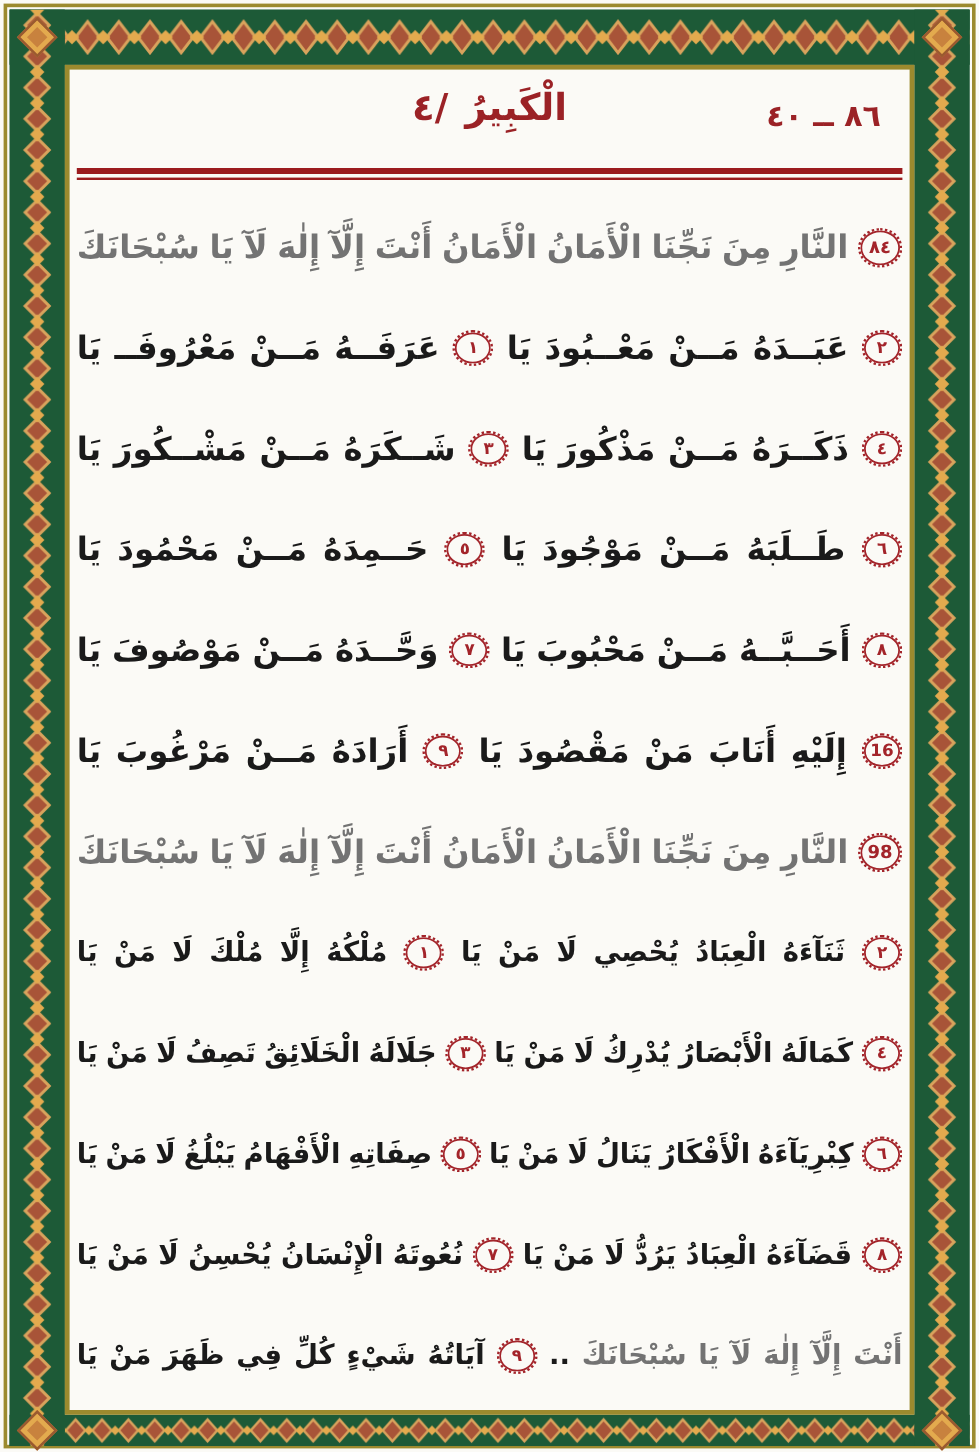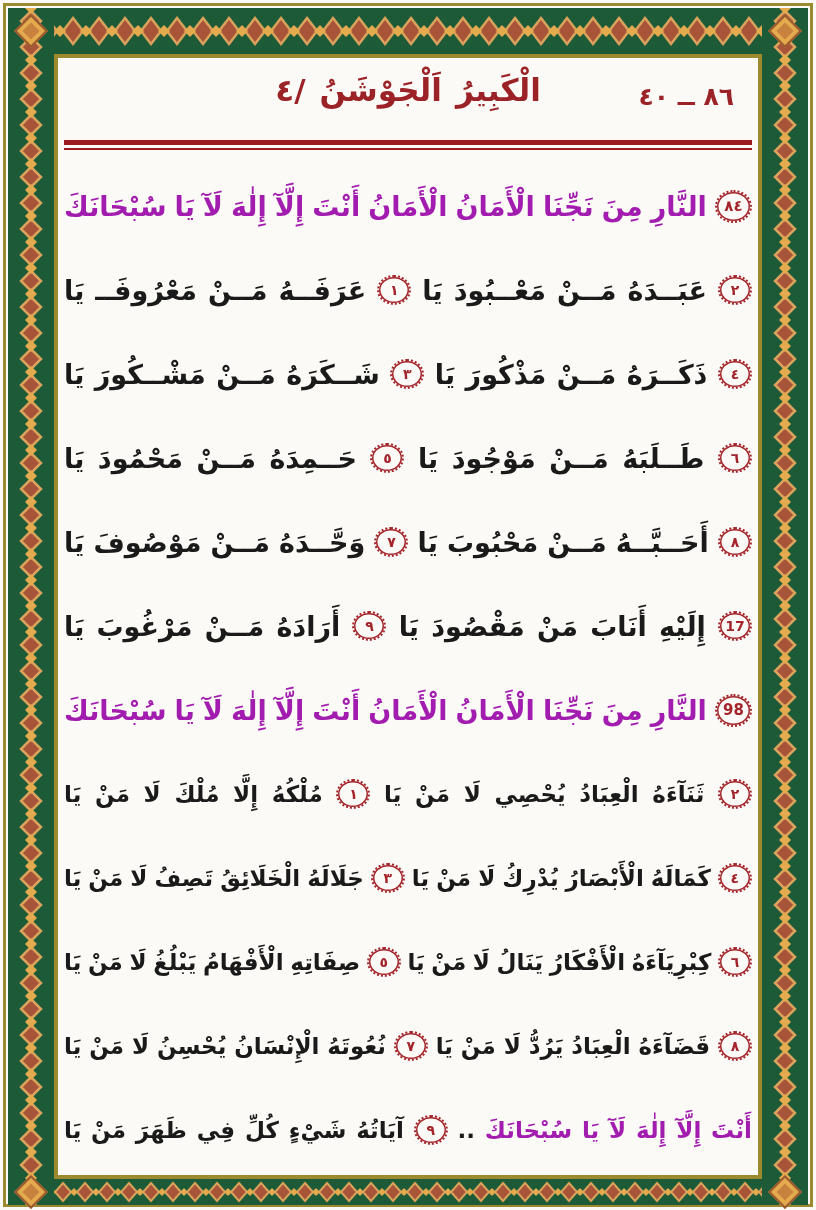--- a/index.html
+++ b/index.html
@@ -29,21 +29,21 @@
   .double-rule{margin-top:2px;height:3px;border-top:5px solid #9b1b1e;border-bottom:2px solid #9b1b1e;}
 
   .lines{margin-top:14px;}
   .dua-line{display:flex;direction:ltr;flex-wrap:nowrap;justify-content:space-between;
             align-items:center;height:84px;}
   .dua-line .w{display:inline-block;direction:rtl;unicode-bidi:isolate;white-space:nowrap;font-weight:bold;}
   .kind-refrain .w{font-size:27px;color:#9b2226;}
   .kind-s9 .w{font-size:27px;color:#1a1a1a;}
   .kind-s10 .w{font-size:23px;color:#1a1a1a;}
   .kind-mixed .w{font-size:23px;}
-  .w.red{color:#a21caf;} .w.blk{color:#1a1a1a;}
+  .w.red{color:#737373;} .w.blk{color:#1a1a1a;}
 
   .badge{display:inline-flex;align-items:center;justify-content:center;flex:0 0 auto;
          min-width:24px;height:24px;padding:1px 3px;border-radius:50%;
          border:2px dotted #a3242a;box-shadow:inset 0 0 0 1.5px #a3242a;
          color:#a3242a;font-size:14px;font-weight:bold;direction:rtl;}
   .kind-refrain .badge{min-width:27px;height:27px;font-size:15px;}
 </style>
 </head>
 <body>
 
@@ -111,21 +111,20 @@
   <div class="corner tl"></div>
   <div class="corner tr"></div>
   <div class="corner bl"></div>
   <div class="corner br"></div>
 
   <div class="content">
     <div class="header">
       <div class="title-row">
         <span class="w">٤/</span>
         <span style="display:inline-flex;gap:14px;direction:ltr;">
-            <span class="w">اَلْجَوْشَنُ</span>
             <span class="w">الْكَبِيرُ</span>
           </span>
       </div>
       <div class="page-range">٨٦ ــ ٤٠</div>
     </div>
     <div class="double-rule"></div>
     <div class="lines">
         <div class="dua-line kind-refrain">
           <span class="w red">سُبْحَانَكَ</span>
           <span class="w red">يَا</span>
@@ -192,21 +191,21 @@
           <span class="w blk">يَا</span>
           <span class="w blk">مَرْغُوبَ</span>
           <span class="w blk">مَــنْ</span>
           <span class="w blk">أَرَادَهُ</span>
           <span class="badge">٩</span>
           <span class="w blk">يَا</span>
           <span class="w blk">مَقْصُودَ</span>
           <span class="w blk">مَنْ</span>
           <span class="w blk">أَنَابَ</span>
           <span class="w blk">إِلَيْهِ</span>
-          <span class="badge">17</span>
+          <span class="badge">16</span>
         </div>
         <div class="dua-line kind-refrain">
           <span class="w red">سُبْحَانَكَ</span>
           <span class="w red">يَا</span>
           <span class="w red">لَآ</span>
           <span class="w red">إِلٰهَ</span>
           <span class="w red">إِلَّآ</span>
           <span class="w red">أَنْتَ</span>
           <span class="w red">الْأَمَانُ</span>
           <span class="w red">الْأَمَانُ</span>

